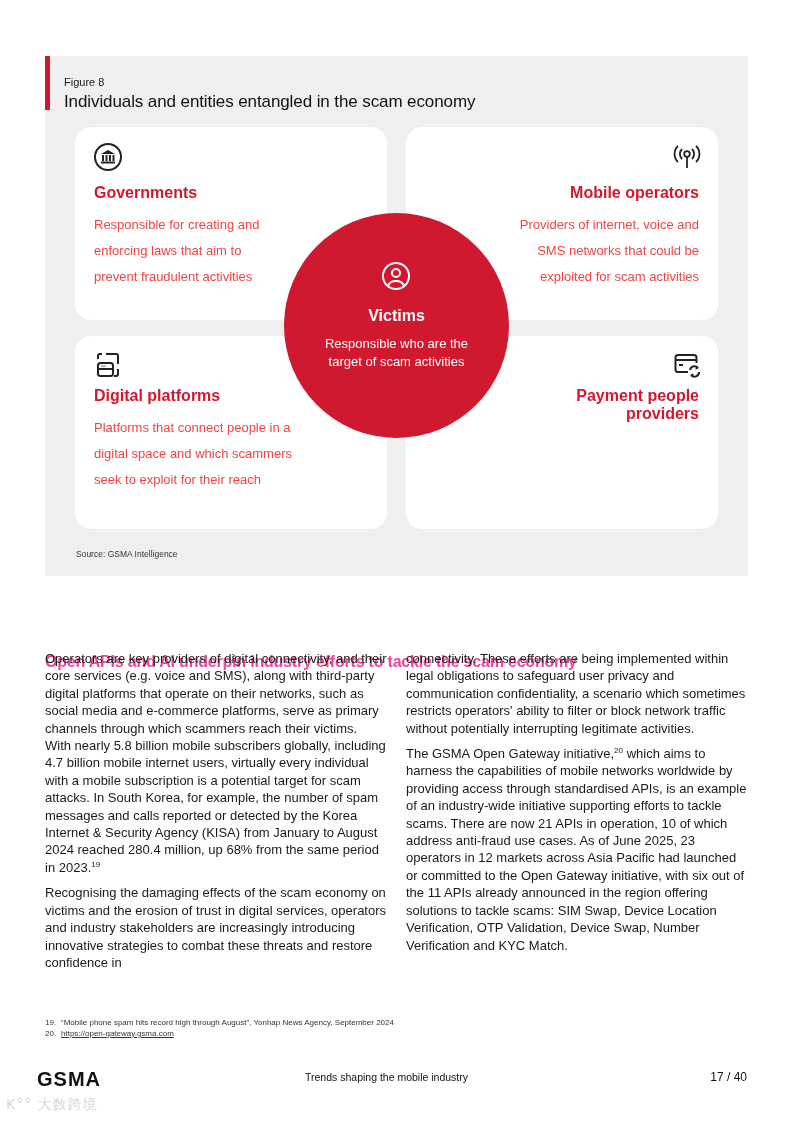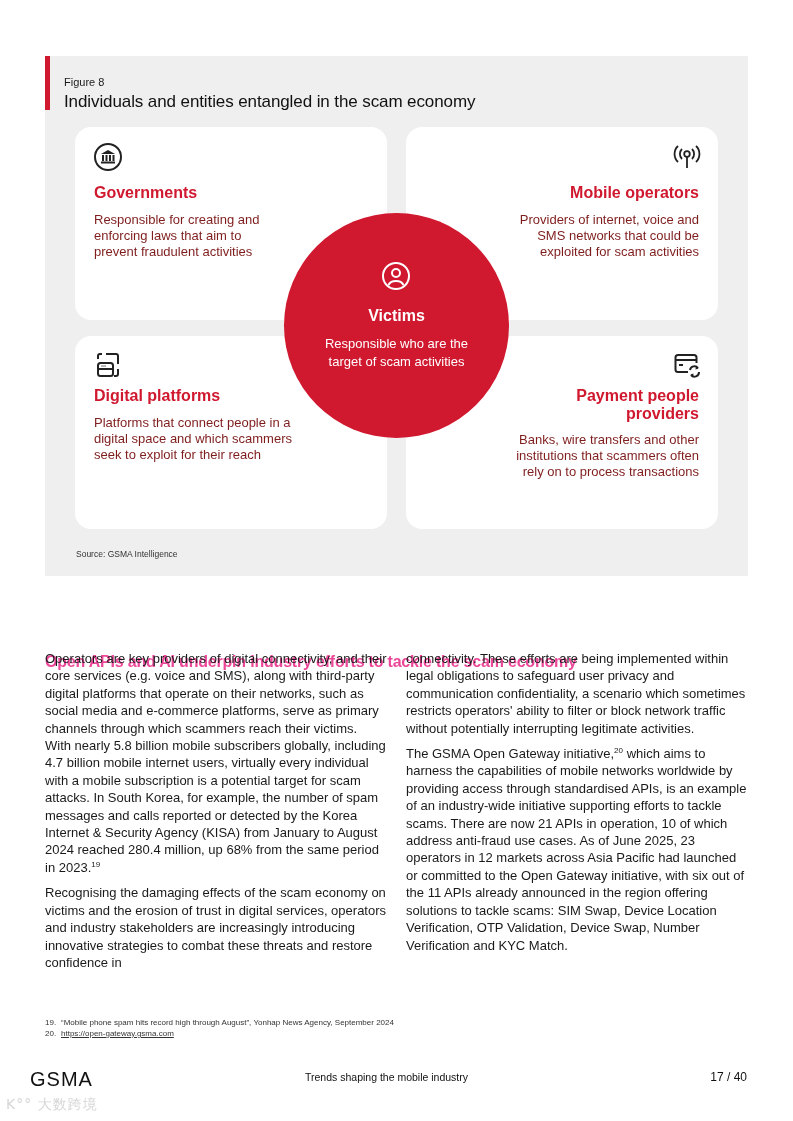--- a/index.html
+++ b/index.html
@@ -12,21 +12,21 @@
   .figure-title { position: absolute; left: 64px; top: 92px; font-size: 17px; font-weight: normal; color: #111; letter-spacing: -0.1px; }
 
   .card { position: absolute; background: #ffffff; border-radius: 16px; }
   .card.gov { left: 75px; top: 127px; width: 312px; height: 193px; }
   .card.mob { left: 406px; top: 127px; width: 312px; height: 193px; }
   .card.dig { left: 75px; top: 336px; width: 312px; height: 193px; }
   .card.pay { left: 406px; top: 336px; width: 312px; height: 193px; }
 
   .card-icon { position: absolute; width: 30px; height: 30px; }
   .card-title { position: absolute; font-size: 16px; font-weight: bold; color: #d0182f; line-height: 18px; }
-  .card-desc { position: absolute; font-size: 13px; line-height: 16px; color: #7f1d1d; }
+  .card-desc { position: absolute; font-size: 13px; line-height: 26px; color: #ef4444; }
 
   .gov .card-icon { left: 18px; top: 15px; }
   .gov .card-title { left: 19px; top: 57px; }
   .gov .card-desc { left: 19px; top: 85px; width: 190px; }
 
   .mob .card-icon { right: 16px; top: 15px; }
   .mob .card-title { right: 19px; top: 57px; text-align: right; }
   .mob .card-desc { right: 19px; top: 85px; width: 200px; text-align: right; }
 
   .dig .card-icon { left: 18px; top: 14px; }
@@ -51,21 +51,21 @@
   .col.right { left: 406px; }
   .col p { margin-bottom: 8px; }
   .col p.tight { margin-bottom: 0; }
   sup { font-size: 8px; line-height: 0; vertical-align: super; }
 
   .footnotes { position: absolute; left: 45px; top: 1017px; font-size: 8px; line-height: 11px; color: #333; }
   .footnotes .fn { display: flex; }
   .footnotes .fn-num { width: 16px; }
   .footnotes a { color: #333; text-decoration: underline; }
 
-  .footer-logo { position: absolute; left: 30px; top: 1068px; font-size: 20px; font-weight: normal; letter-spacing: 1px; color: #111; }
+  .footer-logo { position: absolute; left: 37px; top: 1068px; font-size: 20px; font-weight: bold; letter-spacing: 1px; color: #111; }
   .footer-center { position: absolute; left: 305px; top: 1071px; font-size: 10.5px; color: #111; }
   .footer-page { position: absolute; right: 46px; top: 1070px; font-size: 12px; color: #111; }
 
   .watermark { position: absolute; left: 6px; top: 1096px; font-size: 14px; color: #d6d6d6; font-family: "DejaVu Sans", sans-serif; letter-spacing: 1px; }
 </style>
 </head>
 <body>
 
 <div class="figure-panel"></div>
 <div class="figure-accent"></div>
@@ -116,21 +116,20 @@
   <svg class="card-icon" viewBox="0 0 30 30">
     <path d="M16 22 H6 A2.5 2.5 0 0 1 3.5 19.5 V7.5 A2.5 2.5 0 0 1 6 5 H22 A2.5 2.5 0 0 1 24.5 7.5 V13" fill="none" stroke="#222" stroke-width="2"></path>
     <line x1="3.5" y1="10" x2="24.5" y2="10" stroke="#222" stroke-width="2"></line>
     <line x1="7" y1="15" x2="11" y2="15" stroke="#222" stroke-width="2"></line>
     <path d="M18 20 A4.5 4.5 0 0 1 26 18" fill="none" stroke="#222" stroke-width="2"></path>
     <path d="M27 22 A4.5 4.5 0 0 1 19 25" fill="none" stroke="#222" stroke-width="2"></path>
     <path d="M24 16 L26.5 18.5 L23.5 19.5 Z" fill="#222"></path>
     <path d="M21 27 L18.5 24.5 L21.5 23.5 Z" fill="#222"></path>
   </svg>
   <div class="card-title">Payment people providers</div>
-  <div class="card-desc">Banks, wire transfers and other institutions that scammers often rely on to process transactions</div>
 </div>
 
 <div class="victims">
   <svg class="victims-icon" viewBox="0 0 30 30">
     <circle cx="15" cy="15" r="13" fill="none" stroke="#fff" stroke-width="2"></circle>
     <circle cx="15" cy="12" r="4" fill="none" stroke="#fff" stroke-width="2"></circle>
     <path d="M7.5 24 A8 6 0 0 1 22.5 24" fill="none" stroke="#fff" stroke-width="2"></path>
   </svg>
   <div class="victims-title">Victims</div>
   <div class="victims-desc">Responsible who are the target of scam activities</div>

